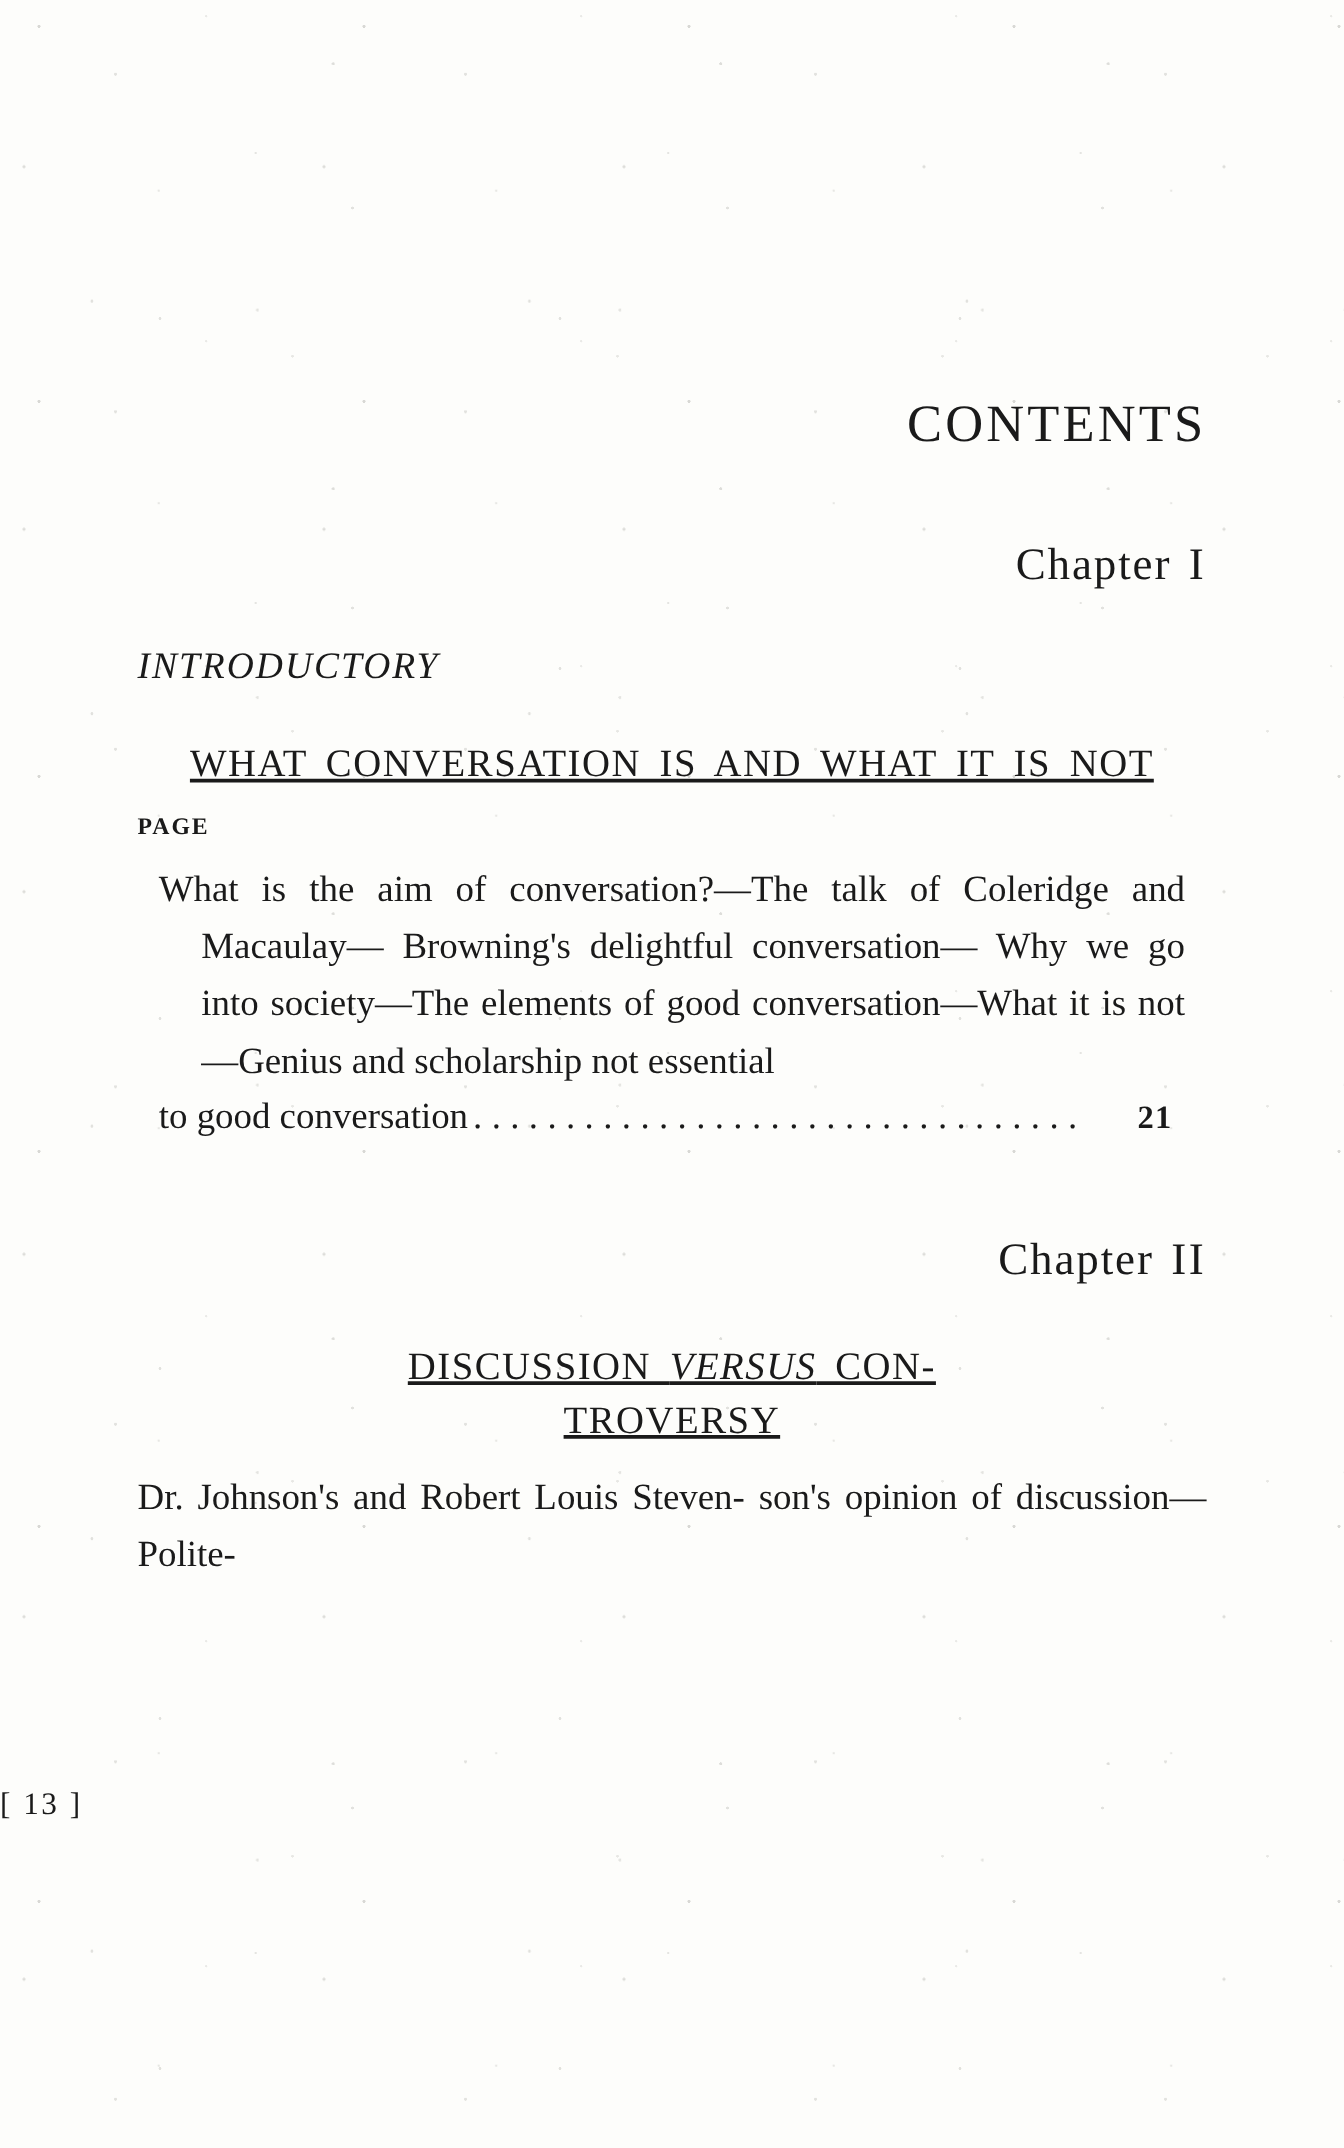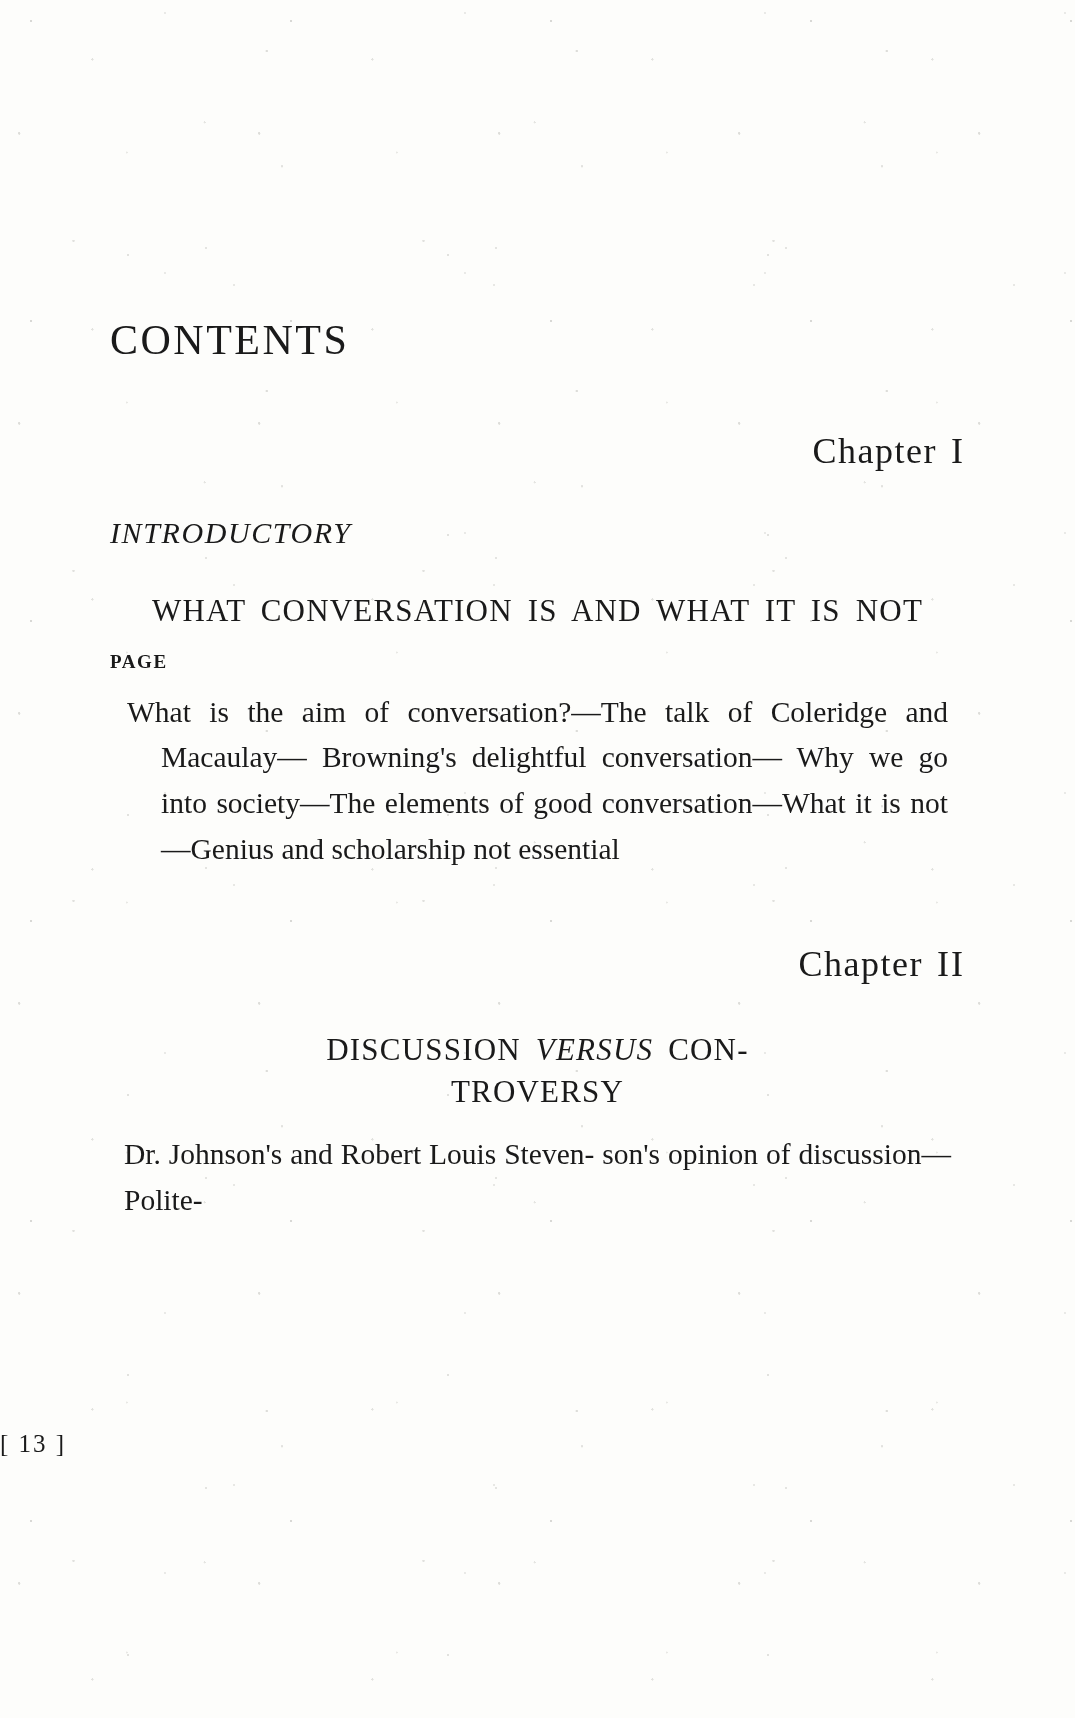--- a/index.html
+++ b/index.html
@@ -48,21 +48,21 @@
 
   .content {
     position: absolute;
     left: 0;
     right: 0;
     top: 316px;
     padding: 0 110px;
   }
 
   .contents-title {
-    text-align: left;
+    text-align: right;
     font-size: 42px;
     letter-spacing: 2.5px;
     font-weight: 400;
     margin: 0 0 66px 0;
     font-family: "Liberation Serif", serif;
   }
 
   .chapter-heading {
     text-align: right;
     font-size: 36px;
@@ -82,20 +82,21 @@
     margin: 0 0 40px 0;
   }
 
   .section-caps {
     text-align: center;
     font-size: 31px;
     letter-spacing: 1.2px;
     line-height: 1.38;
     margin: 0 0 18px 0;
     word-spacing: 6px;
+    text-decoration: underline;
   }
 
   .page-label {
     text-align: left;
     font-size: 19px;
     letter-spacing: 1.6px;
     font-weight: 700;
     margin: 10px 36px 8px 0;
   }
 
@@ -137,21 +138,21 @@
   }
 
   .chapter-two-block {
     margin-top: 70px;
   }
 
   .entry2 {
     font-size: 29.5px;
     line-height: 1.55;
     text-align: justify;
-    margin: 14px;
+    margin: 0;
   }
 
   .folio {
     position: absolute;
     left: 0;
     right: 0;
     bottom: 260px;
     font-size: 25px;
     letter-spacing: 2px;
     margin-top: 44px;
@@ -181,20 +182,25 @@
 
       <div class="entry">
         <div class="entry-body">
           <span>What is the aim of conversation?—The</span>
           <span>talk of Coleridge and Macaulay—</span>
           <span>Browning's delightful conversation—</span>
           <span>Why we go into society—The elements</span>
           <span>of good conversation—What it is not</span>
           <span>—Genius and scholarship not essential</span>
         </div>
+        <div class="leader-line">
+          <span class="lastwords">to good conversation</span>
+          <span class="dots">.................................</span>
+          <span class="pagenum">21</span>
+        </div>
       </div>
     </div>
 
     <div class="chapter-two-block">
 
       <div class="chapter-heading">
         <span>Chapter</span><span class="numeral">II</span>
       </div>
 
       <div class="section-caps">

